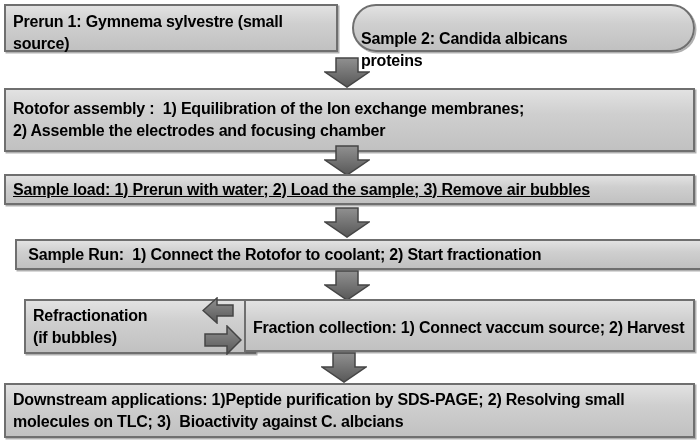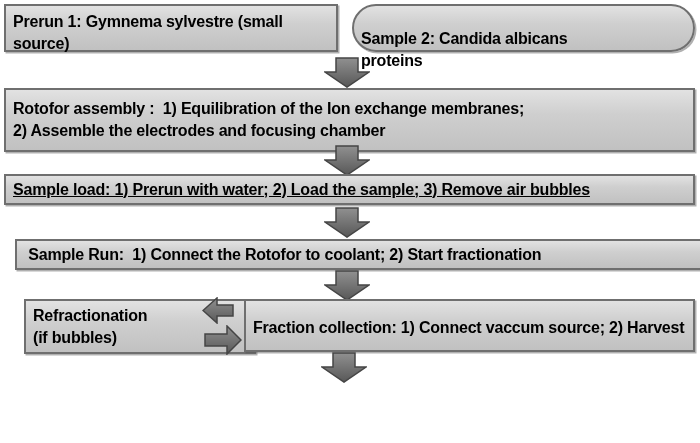--- a/index.html
+++ b/index.html
@@ -110,14 +110,18 @@
   </svg>
 
   <div class="box b-fraction">
     <div class="txt">Fraction collection: 1) Connect vaccum source; 2) Harvest</div>
   </div>
 
   <svg class="arrow a5" width="46" height="31">
     <polygon points="12,1 34,1 34,15 45,15 23,30 1,15 12,15" fill="url(#agrad)" stroke="#454545" stroke-width="1.5"></polygon>
   </svg>
 
+  <div class="box b-down">
+    <div class="txt">Downstream applications: 1)Peptide purification by SDS-PAGE; 2) Resolving small</div>
+    <div class="txt"><span>molecules on TLC; 3)  Bioactivity against </span><span class="em">C. albcians</span></div>
+  </div>
 
 </div>
 
 </body></html>

